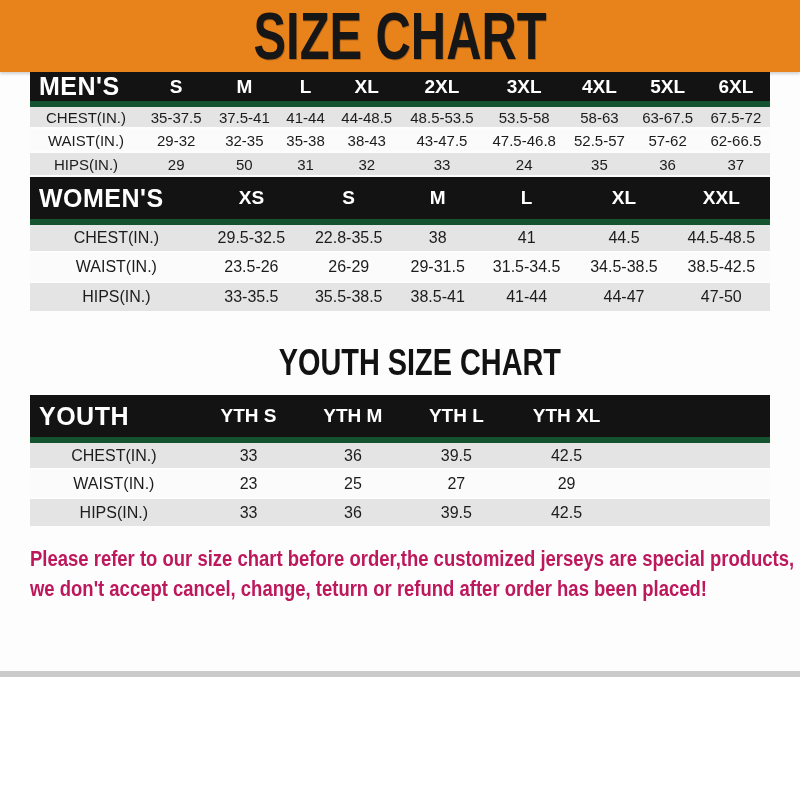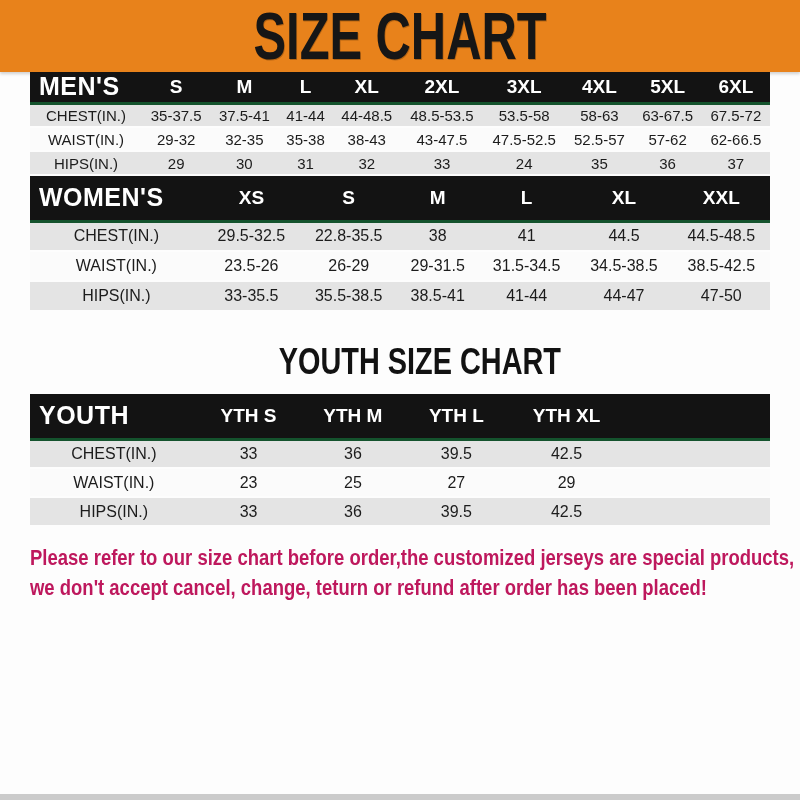--- a/index.html
+++ b/index.html
@@ -4,21 +4,21 @@
 <style>
   html, body {
     margin: 0;
     padding: 0;
     background: #ffffff;
     font-family: "Liberation Sans", sans-serif;
   }
   .page {
     position: relative;
     width: 800px;
-    height: 800px;
+    height: 677px;
     background: #fdfdfd;
     overflow: hidden;
   }
 
   
   .banner {
     height: 72px;
     background: #E8821B;
     display: flex;
     align-items: center;
@@ -65,21 +65,21 @@
     border-collapse: collapse;
     table-layout: auto;
   }
   table.size-table th {
     background: #131313;
     color: #ffffff;
     font-weight: bold;
     font-size: 19px;
     text-align: center;
     white-space: nowrap;
-    border-bottom: 3px solid #14532d;
+    border-bottom: 6px solid #14532d;
     padding: 0 4px;
   }
   table.size-table th.corner {
     text-align: left;
     padding-left: 9px;
     font-size: 25px;
     letter-spacing: 0.5px;
   }
   table.men   thead tr { height: 31px; }
   table.women thead tr { height: 45px; }
@@ -171,29 +171,29 @@
             <td>63-67.5</td>
             <td>67.5-72</td>
           </tr>
           <tr>
             <td class="rowlabel">WAIST(IN.)</td>
             <td>29-32</td>
             <td>32-35</td>
             <td>35-38</td>
             <td>38-43</td>
             <td>43-47.5</td>
-            <td>47.5-52.5</td>
+            <td>47.5-46.8</td>
             <td>52.5-57</td>
             <td>57-62</td>
             <td>62-66.5</td>
           </tr>
           <tr>
             <td class="rowlabel">HIPS(IN.)</td>
             <td>29</td>
-            <td>30</td>
+            <td>50</td>
             <td>31</td>
             <td>32</td>
             <td>33</td>
             <td>24</td>
             <td>35</td>
             <td>36</td>
             <td>37</td>
           </tr>
         </tbody>
       </table>

